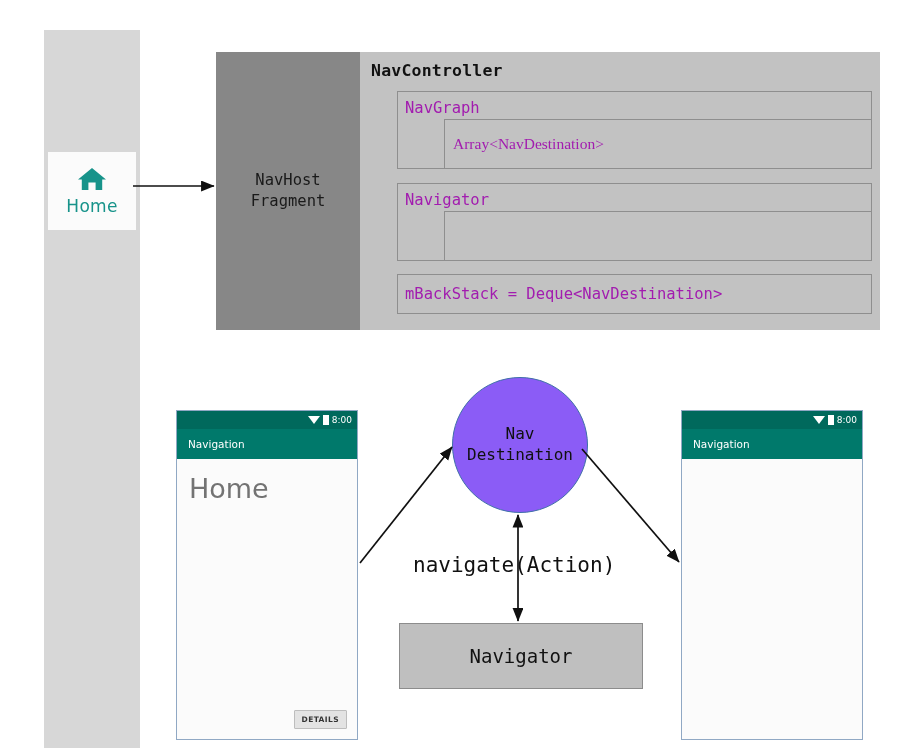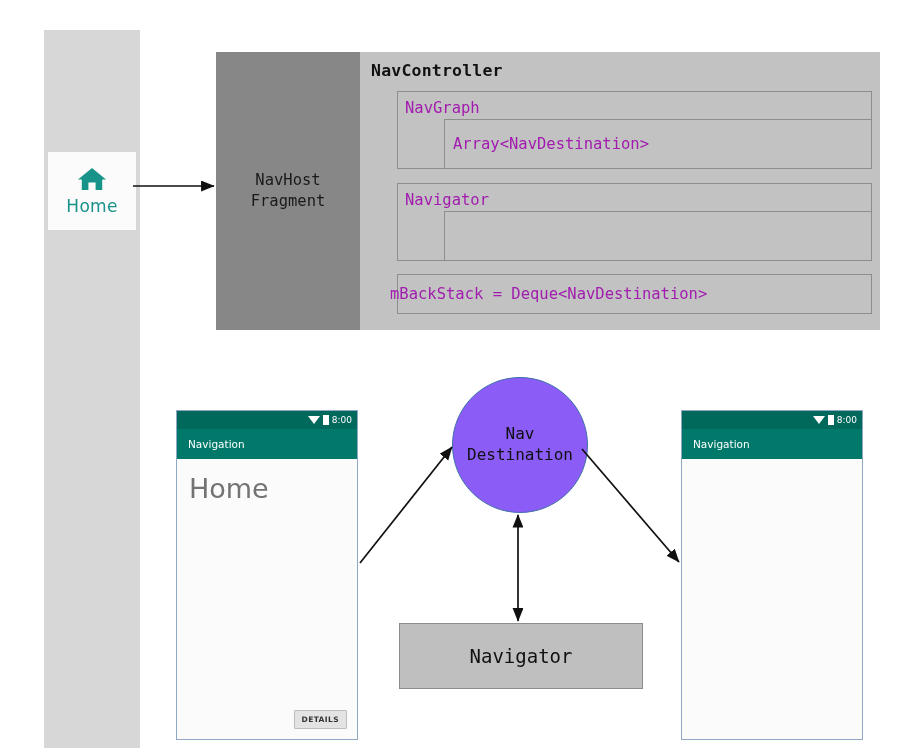--- a/index.html
+++ b/index.html
@@ -110,32 +110,32 @@
     font-size: 15.5px;
     color: #a21caf;
     white-space: nowrap;
   }
 
   
   .b-navgraph   { left: 37px;  top: 39px;  width: 475px; height: 78px; }
   .l-navgraph   { left: 45px;  top: 47px; }
   
   .b-array      { left: 84px;  top: 67px;  width: 428px; height: 50px; }
-  .l-array      { left: 93px;  top: 83px; }
+  .l-array      { left: 93px;  top: 83px; font-family: Liberation Serif, serif; }
 
   
   .b-navigator  { left: 37px;  top: 131px; width: 475px; height: 78px; }
   .l-navigator  { left: 45px;  top: 139px; }
   
   .b-cfm        { left: 84px;  top: 159px; width: 428px; height: 50px; }
   .l-cfm        { left: 93px;  top: 175px; }
 
   
   .b-backstack  { left: 37px;  top: 222px; width: 475px; height: 40px; }
-  .l-backstack  { left: 30px;  top: 233px; text-align: center; }
+  .l-backstack  { left: 45px;  top: 233px; text-align: center; }
 
   
   .phone {
     position: absolute;
     width: 182px;
     height: 330px;
     background: #fbfbfb;
     border: 1px solid #90a8c4;
     box-sizing: border-box;
   }
@@ -337,20 +337,21 @@
     <div class="phone-toolbar">
       <span>Navigation</span>
     </div>
   </div>
 
   <div class="nav-dest">
     <span>Nav
 Destination</span>
   </div>
 
+  <span class="nav-action-label">navigate(Action)</span>
 
   <div class="navigator-box">
     <span>Navigator</span>
   </div>
 
   <svg class="arrows" xmlns="http://www.w3.org/2000/svg">
     <defs>
       <marker id="ah" markerWidth="9" markerHeight="9" refX="7.6" refY="3.2" orient="auto" markerUnits="strokeWidth">
         <path d="M0,0 L8,3.2 L0,6.4 z" fill="#101010"></path>
       </marker>

